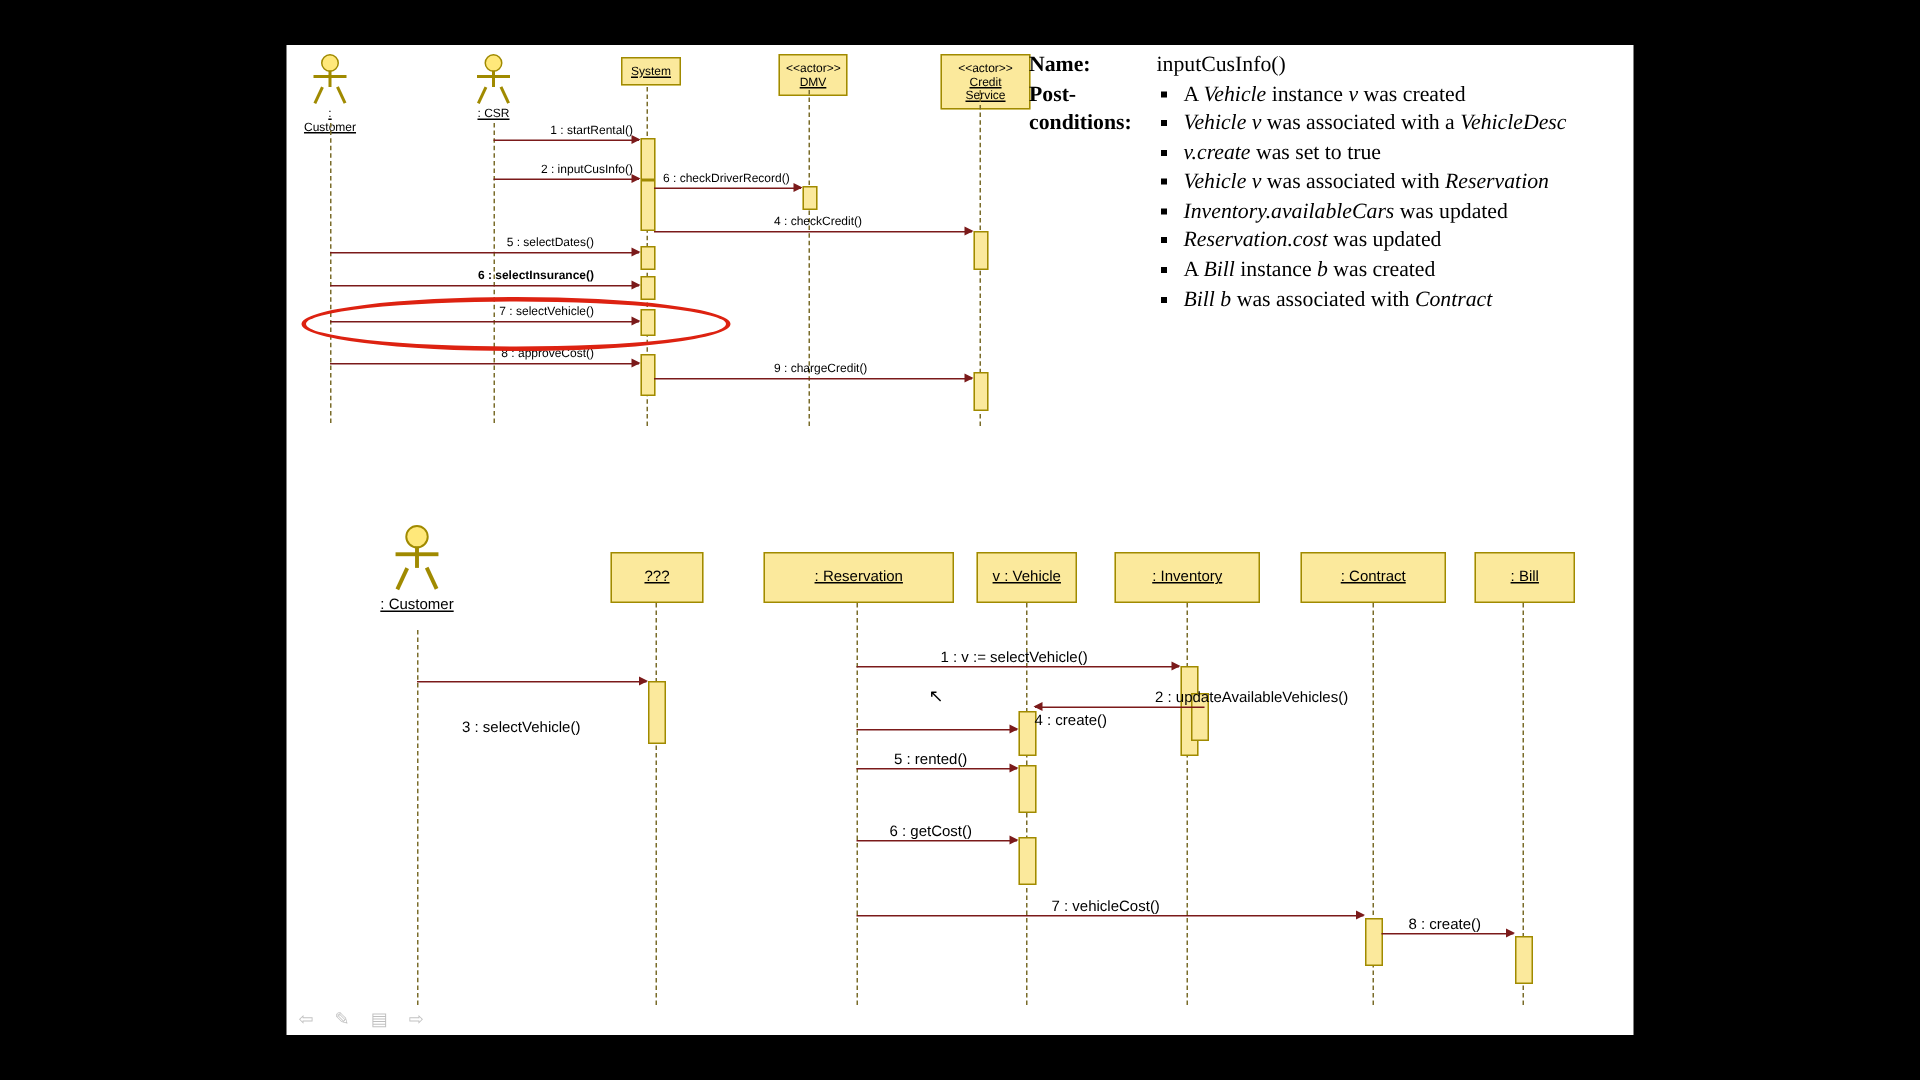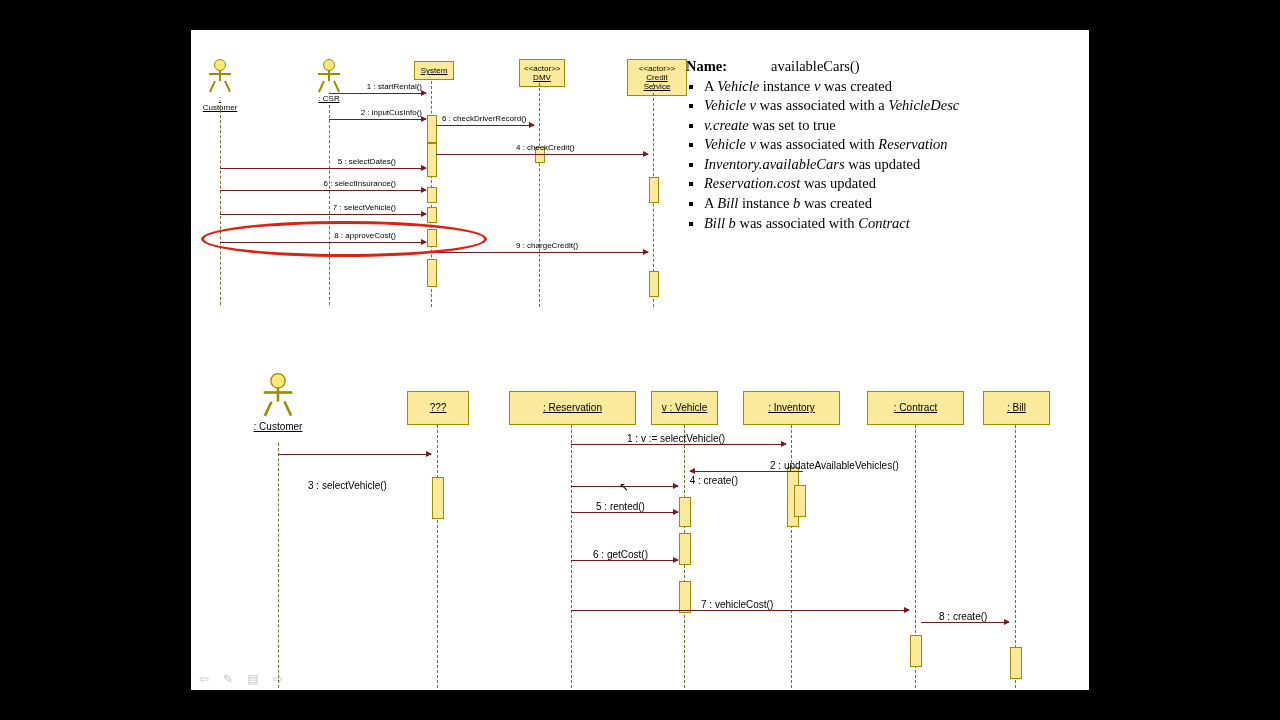--- a/index.html
+++ b/index.html
@@ -1,17 +1,17 @@
 <!DOCTYPE html>
 <html><head>
 <meta charset="utf-8">
 <style>
   html,body{margin:0;padding:0;background:#000;font-family:'Segoe UI',Arial,sans-serif;}
   .page{position:relative;margin:30px auto 0 auto;background:#fff;width:898px;height:660px;}
-  .abs{position:absolute;margin-top:23px;}
+  .abs{position:absolute;}
   
   .actor{text-align:center;}
   .stick{position:relative;width:22px;height:34px;margin:0 auto;}
   .stick .head{position:absolute;left:5px;top:0;width:10px;height:10px;border:1.5px solid #a08a00;border-radius:50%;background:#ffe87a;}
   .stick .body{position:absolute;left:10px;top:11px;width:1.5px;height:11px;background:#a08a00;}
   .stick .arm{position:absolute;left:0;top:14px;width:22px;height:1.5px;background:#a08a00;}
   .stick .legL{position:absolute;left:5px;top:22px;width:1.5px;height:12px;background:#a08a00;transform-origin:top;transform:rotate(25deg);}
   .stick .legR{position:absolute;left:15px;top:22px;width:1.5px;height:12px;background:#a08a00;transform-origin:top;transform:rotate(-25deg);}
   .actor .lbl{font-size:8px;text-decoration:underline;margin-top:1px;}
   
@@ -103,40 +103,41 @@
   <div class="msg" style="left:245px;top:95px;width:98px;">
       <span class="mlbl" style="left:6px;">6 : checkDriverRecord()</span>
     </div>
   <div class="msg" style="left:245px;top:124px;width:212px;">
       <span class="mlbl" style="left:80px;">4 : checkCredit()</span>
     </div>
   <div class="msg" style="left:29px;top:138px;width:206px;">
       <span class="mlbl" style="right:30px;">5 : selectDates()</span>
     </div>
   <div class="msg" style="left:29px;top:160px;width:206px;">
-      <span class="mlbl" style="right:30px;">6 : selectInsurance()</span>
+      <span class="mlbl" style="right:30px;font-weight:bold;">6 : selectInsurance()</span>
     </div>
   <div class="msg" style="left:29px;top:184px;width:206px;">
       <span class="mlbl" style="right:30px;">7 : selectVehicle()</span>
     </div>
   <div class="msg" style="left:29px;top:212px;width:206px;">
       <span class="mlbl" style="right:30px;">8 : approveCost()</span>
     </div>
   <div class="msg" style="left:245px;top:222px;width:212px;">
       <span class="mlbl" style="left:80px;">9 : chargeCredit()</span>
     </div>
 
   <div class="abs redring" style="left:10px;top:168px;width:280px;height:30px;"></div>
 
   <div class="abs spec" style="left:495px;top:4px;width:400px;">
     <div style="display:flex;">
       <div style="width:85px;"><b>Name:</b></div>
-      <div>availableCars()</div>
+      <div>inputCusInfo()</div>
     </div>
     <div style="display:flex;">
+      <div style="width:85px;"><b>Post-conditions:</b></div>
       <ul>
         <li><span>A </span><i>Vehicle</i><span> instance </span><i>v</i><span> was created</span></li>
         <li><i>Vehicle v</i><span> was associated with a </span><i>VehicleDesc</i></li>
         <li><i>v.create</i><span>  was set to true</span></li>
         <li><i>Vehicle v</i><span> was associated with </span><i>Reservation</i></li>
         <li><i>Inventory.availableCars</i><span> was updated</span></li>
         <li><i>Reservation.cost</i><span> was updated</span></li>
         <li><span>A </span><i>Bill</i><span> instance </span><i>b</i><span> was created</span></li>
         <li><i>Bill b</i><span> was associated with </span><i>Contract</i></li>
       </ul>

